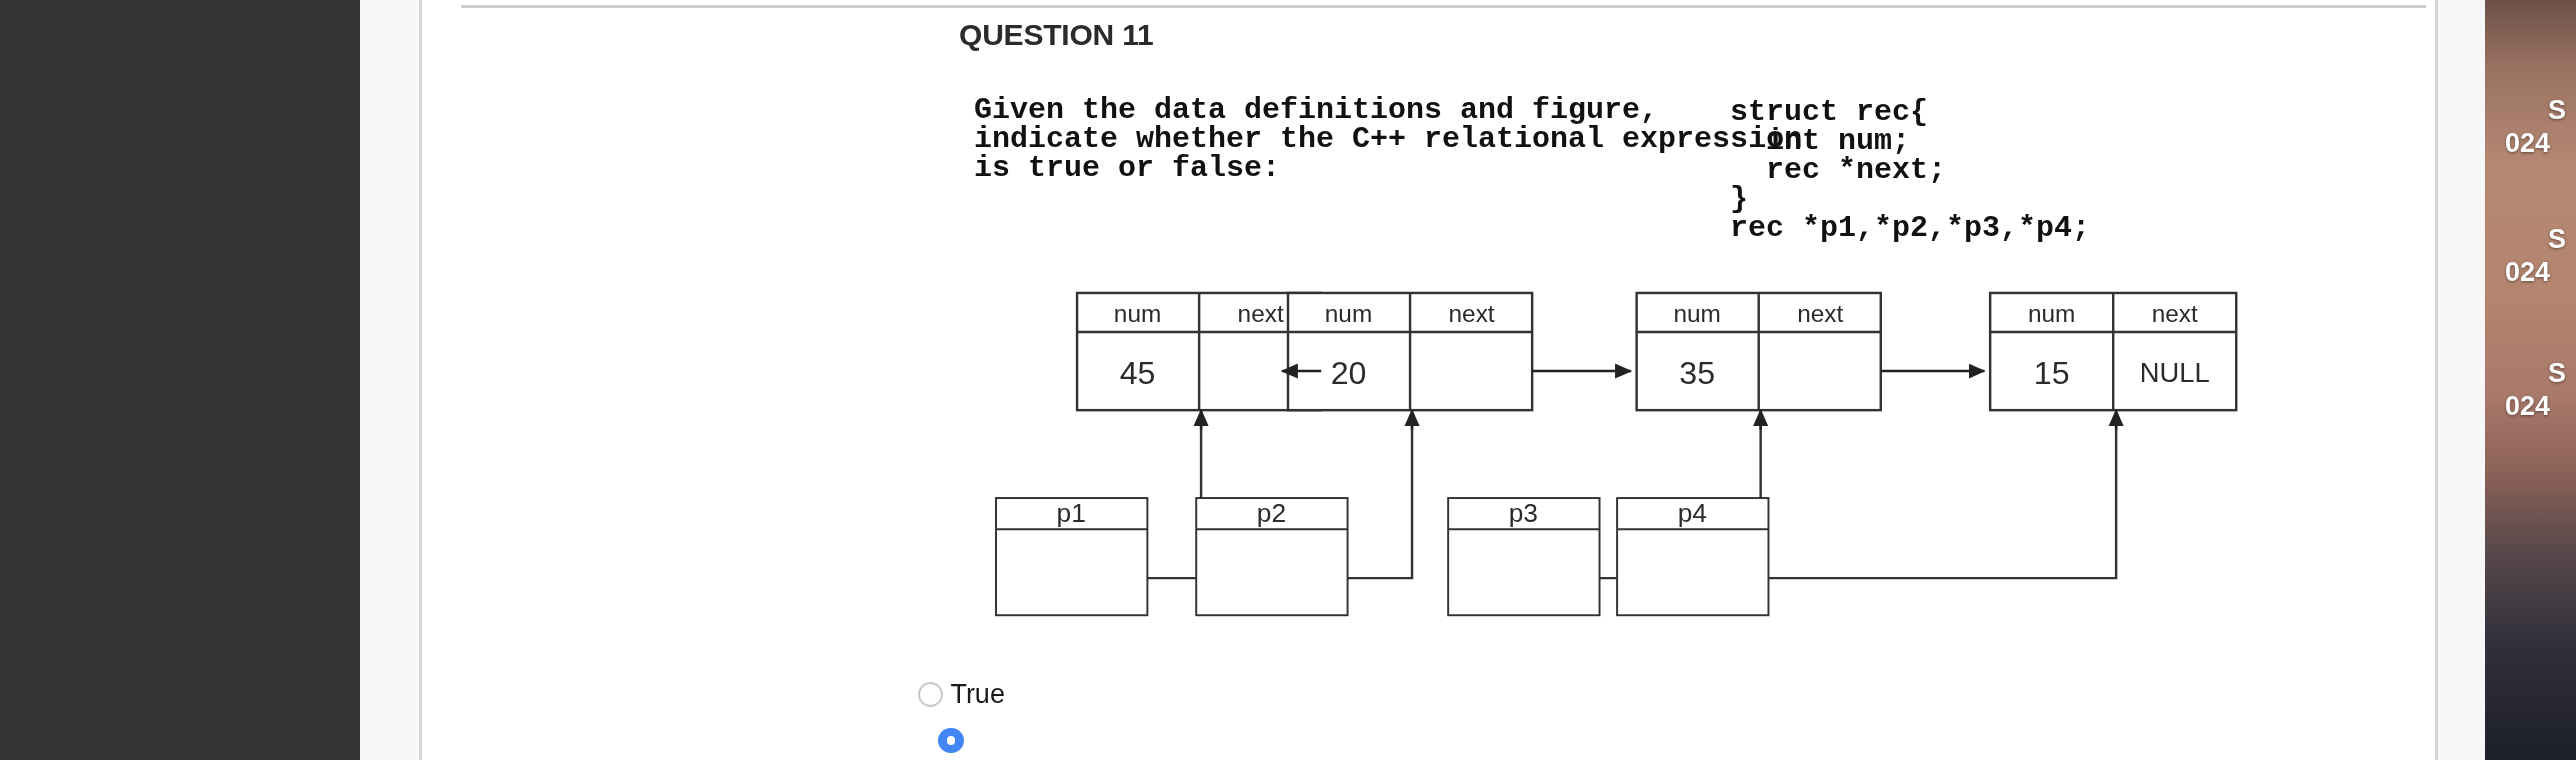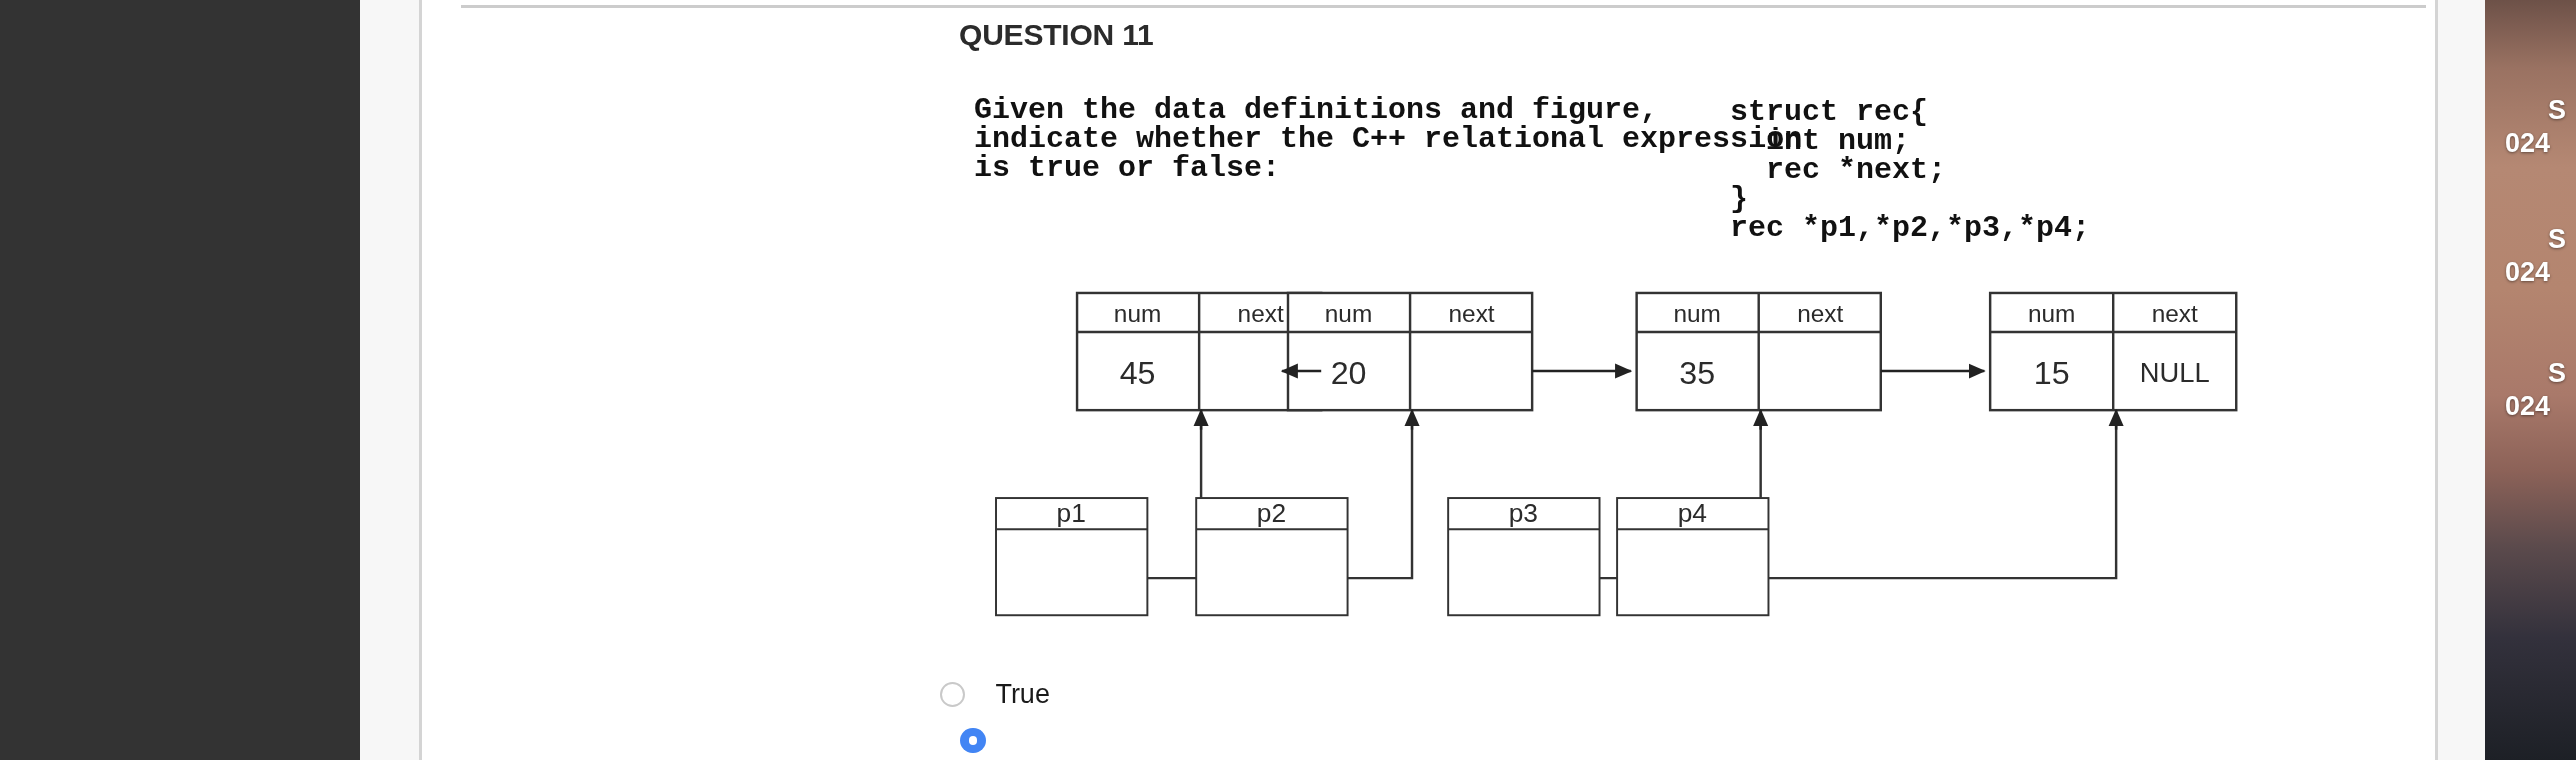--- a/index.html
+++ b/index.html
@@ -59,21 +59,21 @@
   .hdrText { font-size:25px; }
   .valText { font-size:33px; }
   .nullText{ font-size:28px; }
   .ptrText { font-size:27px; }
 
   
   .expr {
     position:absolute; left:518px; top:637px;
     font-size:26px; color:#1a1a1a; white-space:pre;
   }
-  .opt { position:absolute; left:518px; display:flex; align-items:center; gap:30px;justify-content:flex-end; }
+  .opt { position:absolute; left:496px; display:flex; align-items:center; gap:7px;justify-content:flex-end; }
   .opt-true  { top:679px; }
   .opt-false { top:728px;flex-direction:column; }
   .radio {
     width:25.4px; height:25.4px; border-radius:50%;
     border:2px solid #c9c9c9; background:#ffffff;
     flex:0 0 auto;
   }
   .radio.checked {
     border:none; background:#4285f4;
     display:flex; align-items:center; justify-content:center;

